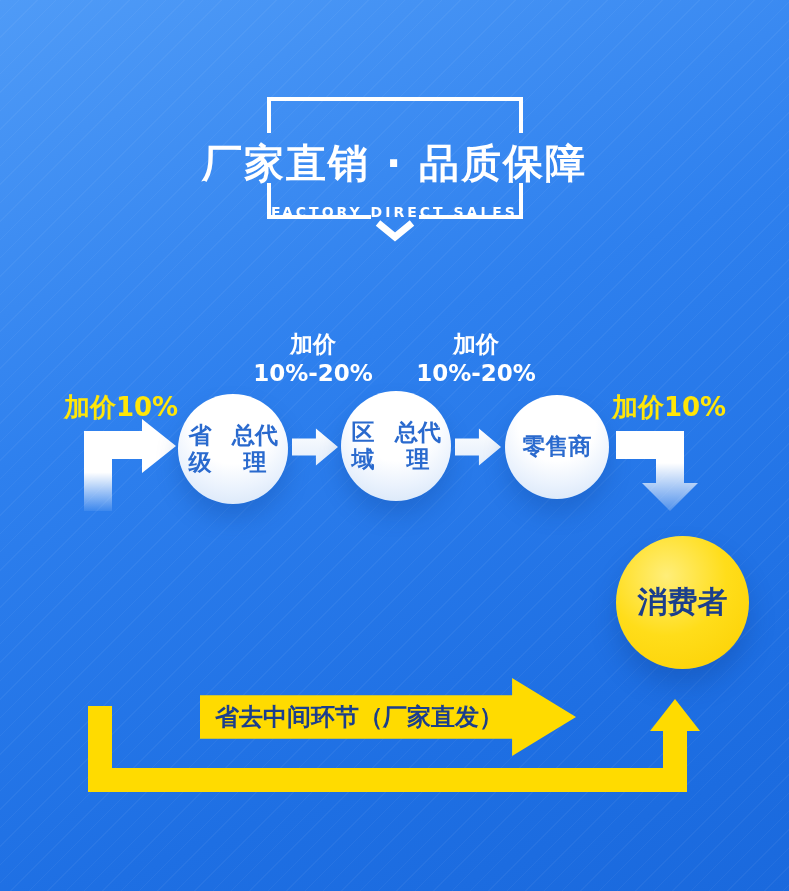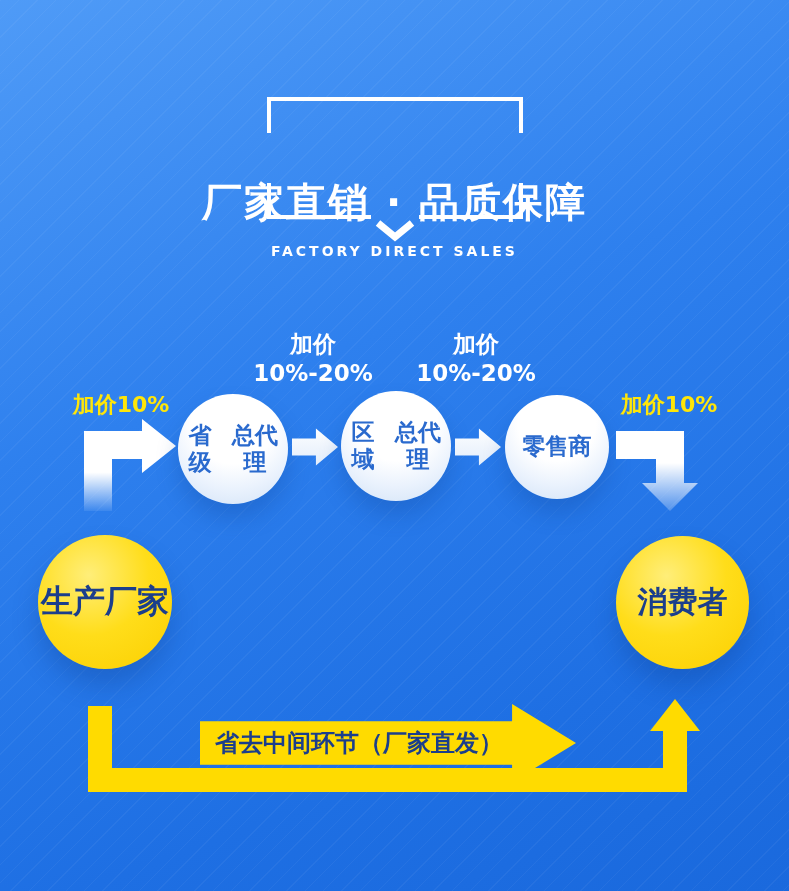--- a/index.html
+++ b/index.html
@@ -7,35 +7,35 @@
   .stage {
     position:relative; width:789px; height:891px; overflow:hidden;
     background: linear-gradient(160deg, #4f9bf7 0%, #2e80ee 40%, #1e6fe3 78%, #1a69dd 100%);
   }
   .stage::before {
     content:""; position:absolute; inset:0; pointer-events:none;
     background: repeating-linear-gradient(135deg, rgba(255,255,255,0.045) 0 1px, rgba(255,255,255,0) 1px 13px);
   }
   .abs { position:absolute; }
   .white-bar { background:#ffffff; }
-  .center-x { left:50%; transform:translateX(-50%);margin-top:39px; }
+  .center-x { left:50%; transform:translateX(-50%); }
   .title { color:#fff; font-size:40px; font-weight:800; letter-spacing:2px; white-space:nowrap; }
   .subtitle { color:#fff; font-size:14px; font-weight:700; letter-spacing:3px; white-space:nowrap; }
   .circle { border-radius:50%; display:flex; flex-direction:row; align-items:center; justify-content:center; text-align:center; }
   .node-small {
     width:110px; height:110px; font-size:23px; font-weight:700; line-height:1.18; color:#2a6ace;
     background: radial-gradient(circle at 50% 26%, #ffffff 42%, #eaf2fd 68%, #cfe1f6 100%);
     box-shadow: 0 14px 22px rgba(16,70,152,0.28);
   }
   .node-big {
     font-weight:800; line-height:1.22; color:#1b3e8c;
     background: radial-gradient(circle at 38% 30%, #ffee79 0%, #ffdd1a 48%, #fbcf00 100%);
     box-shadow: 0 16px 26px rgba(12,58,138,0.30);
   }
-  .label-yellow { color:#ffe608; font-size:22px; font-weight:800; text-align:center; white-space:nowrap; }
+  .label-yellow { color:#ffe608; font-size:26px; font-weight:800; text-align:center; white-space:nowrap; }
   .label-white  { color:#ffffff; font-size:23px; font-weight:700; text-align:center; line-height:1.25; white-space:nowrap; }
   .label-white span { display:block; }
   .block-arrow {
     background: linear-gradient(180deg, #ffffff 0%, #e0ecfb 100%);
     clip-path: polygon(0 30%, 52% 30%, 52% 6%, 100% 50%, 52% 94%, 52% 70%, 0 70%);
   }
   .direct-arrow {
     background:#ffdb00; color:#1b3e8c; font-size:24px; font-weight:800;
     clip-path: polygon(0 22%, 83% 22%, 83% 0, 100% 50%, 83% 100%, 83% 78%, 0 78%);
     display:flex; align-items:center; justify-content:center;
@@ -108,29 +108,25 @@
     <defs>
       <linearGradient id="gRight" x1="0" y1="0" x2="0" y2="1">
         <stop offset="0" stop-color="#ffffff"></stop>
         <stop offset="0.4" stop-color="#ffffff"></stop>
         <stop offset="1" stop-color="#ffffff" stop-opacity="0.2"></stop>
       </linearGradient>
     </defs>
     <path d="M0,0 H68 V52 H82 L54,80 L26,52 H40 V28 H0 Z" fill="url(#gRight)"></path>
   </svg>
 
-  <div class="abs circle node-big" style="left:38px; top:535px; width:134px; height:134px; font-size:32px;">
-    <span>生产</span>
-    <span>厂家</span>
-  </div>
   <div class="abs circle node-big" style="left:616px; top:536px; width:133px; height:133px; font-size:30px;">
     <span>消费者</span>
   </div>
 
-  <div class="abs direct-arrow" style="left:200px; top:704px; width:376px; height:78px;">
+  <div class="abs direct-arrow" style="left:200px; top:678px; width:376px; height:78px;">
     <span>省去中间环节（厂家直发）</span>
   </div>
 
   <div class="abs path-seg" style="left:88px;  top:706px; width:24px;  height:86px;"></div>
   <div class="abs path-seg" style="left:88px;  top:768px; width:599px; height:24px;"></div>
   <div class="abs path-seg" style="left:663px; top:731px; width:24px;  height:61px;"></div>
   <div class="abs head-up" style="left:650px; top:699px;"></div>
 
 </div>
 

